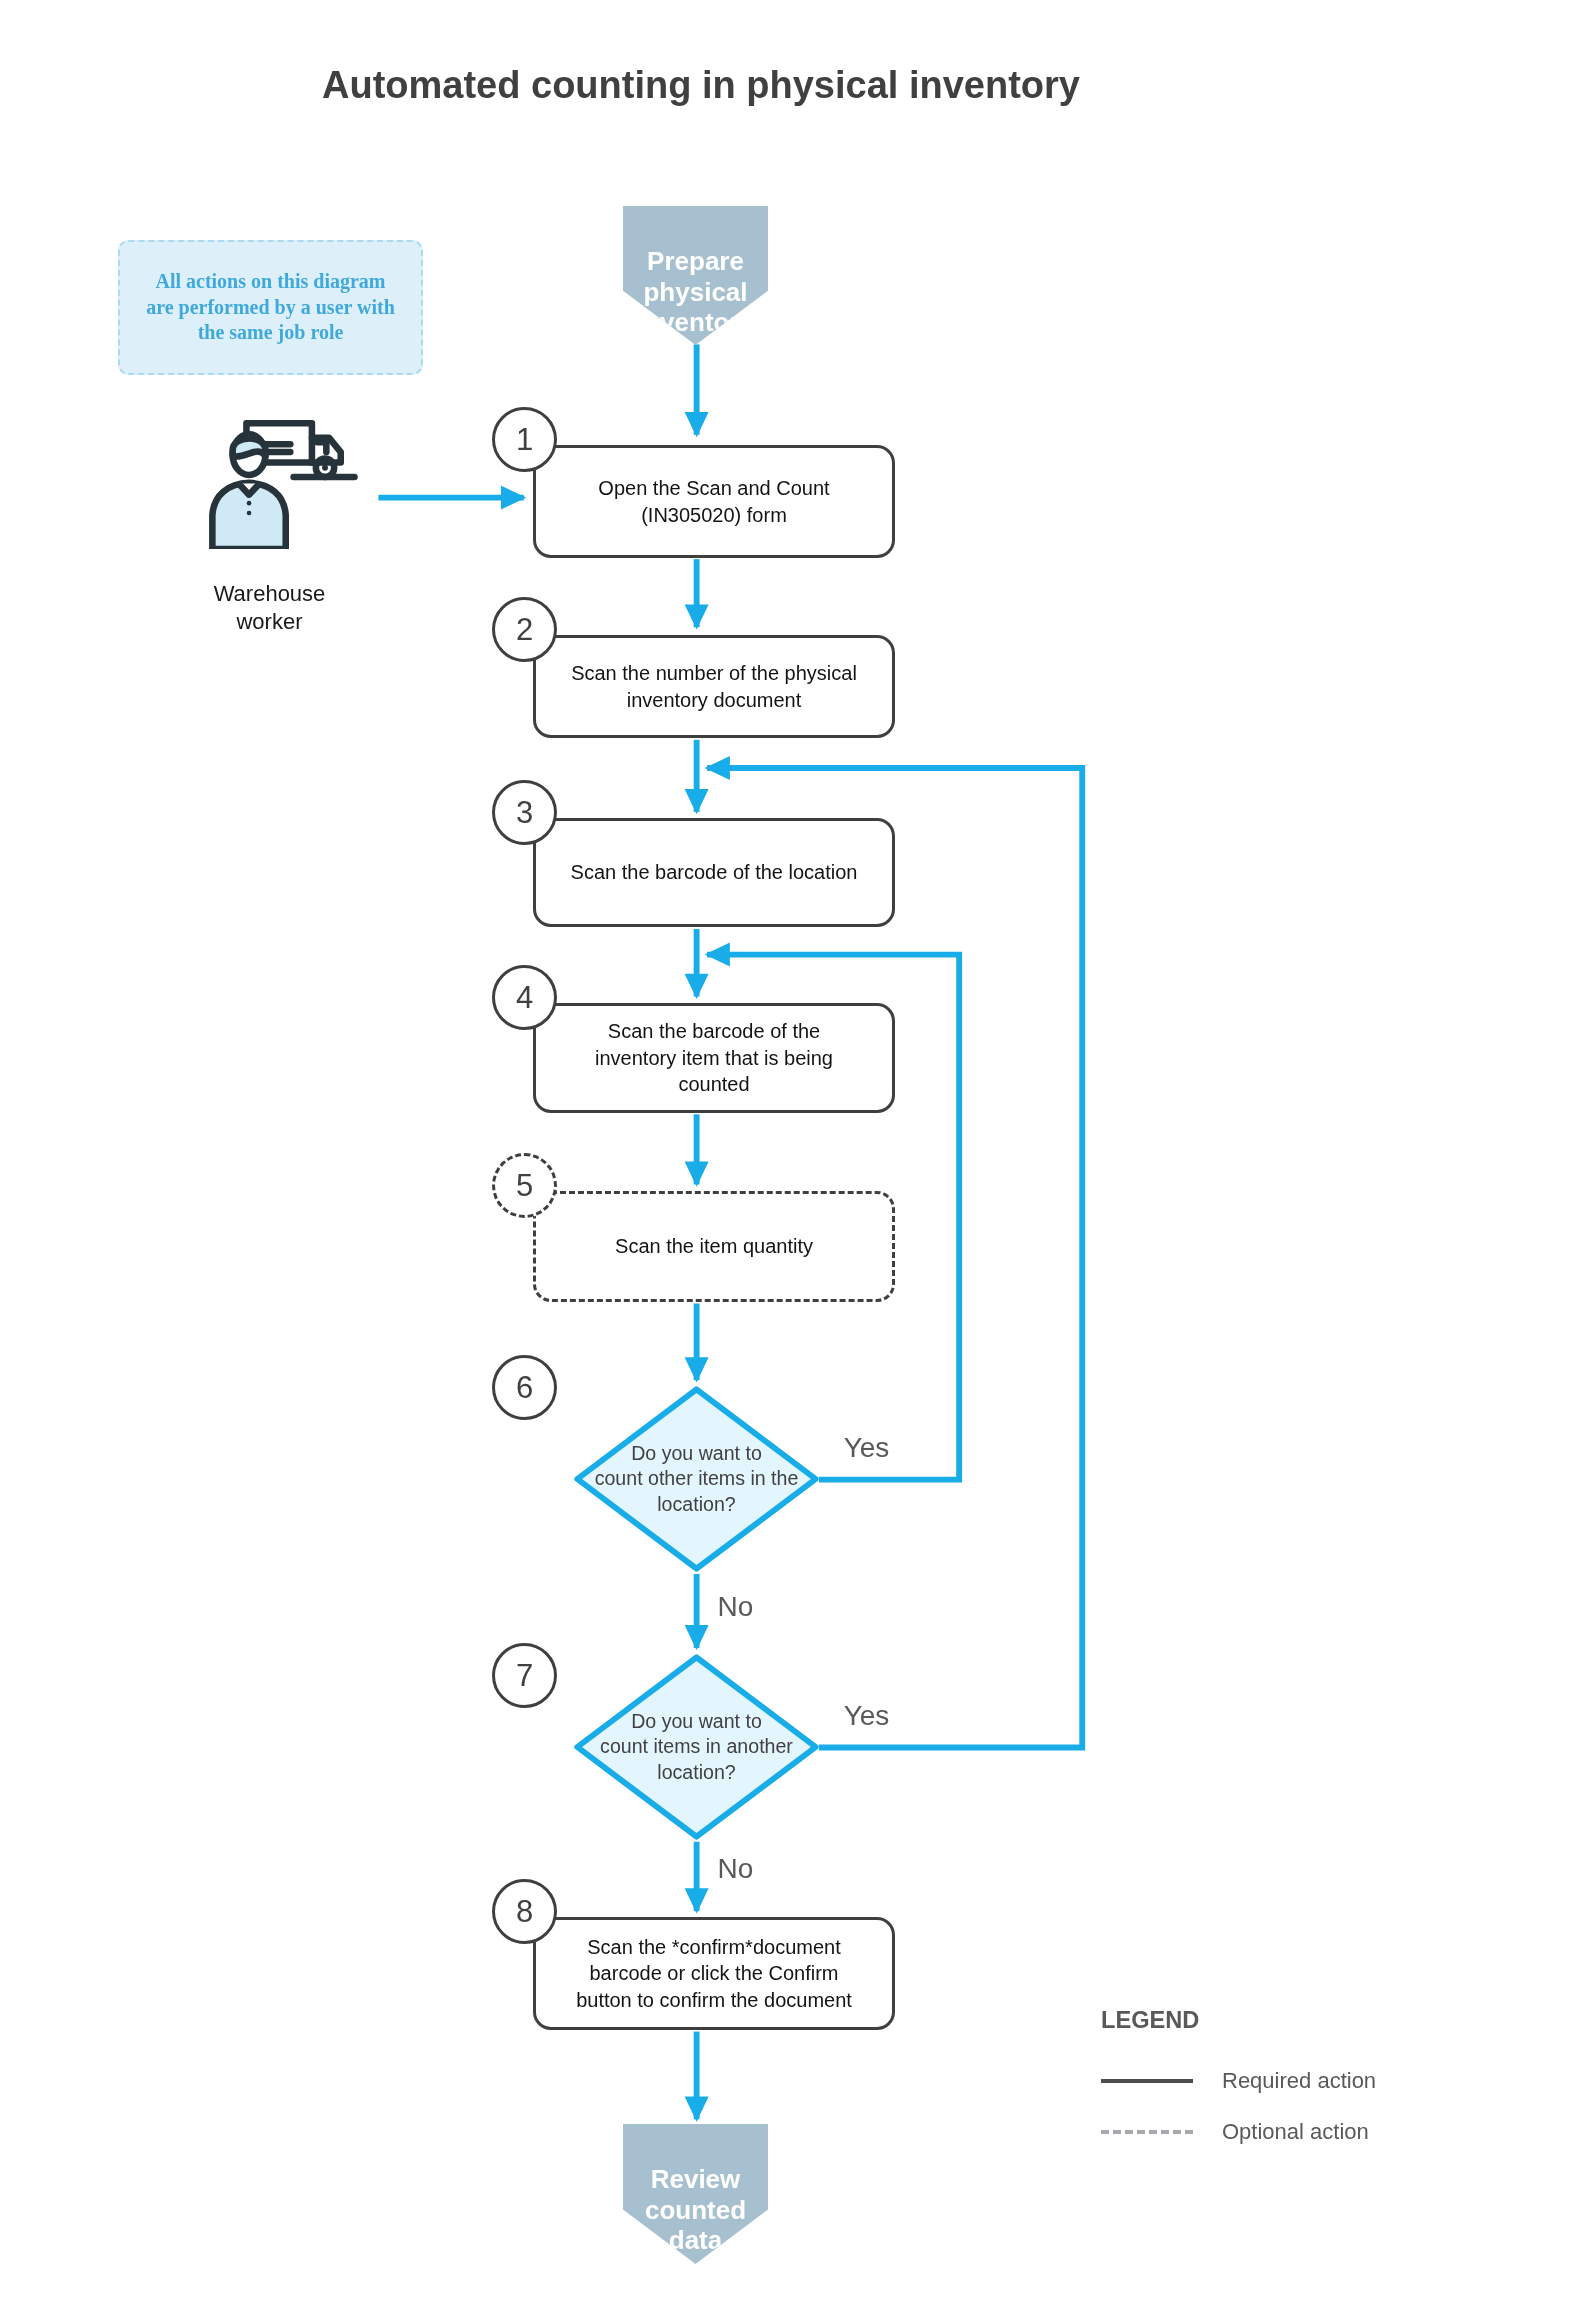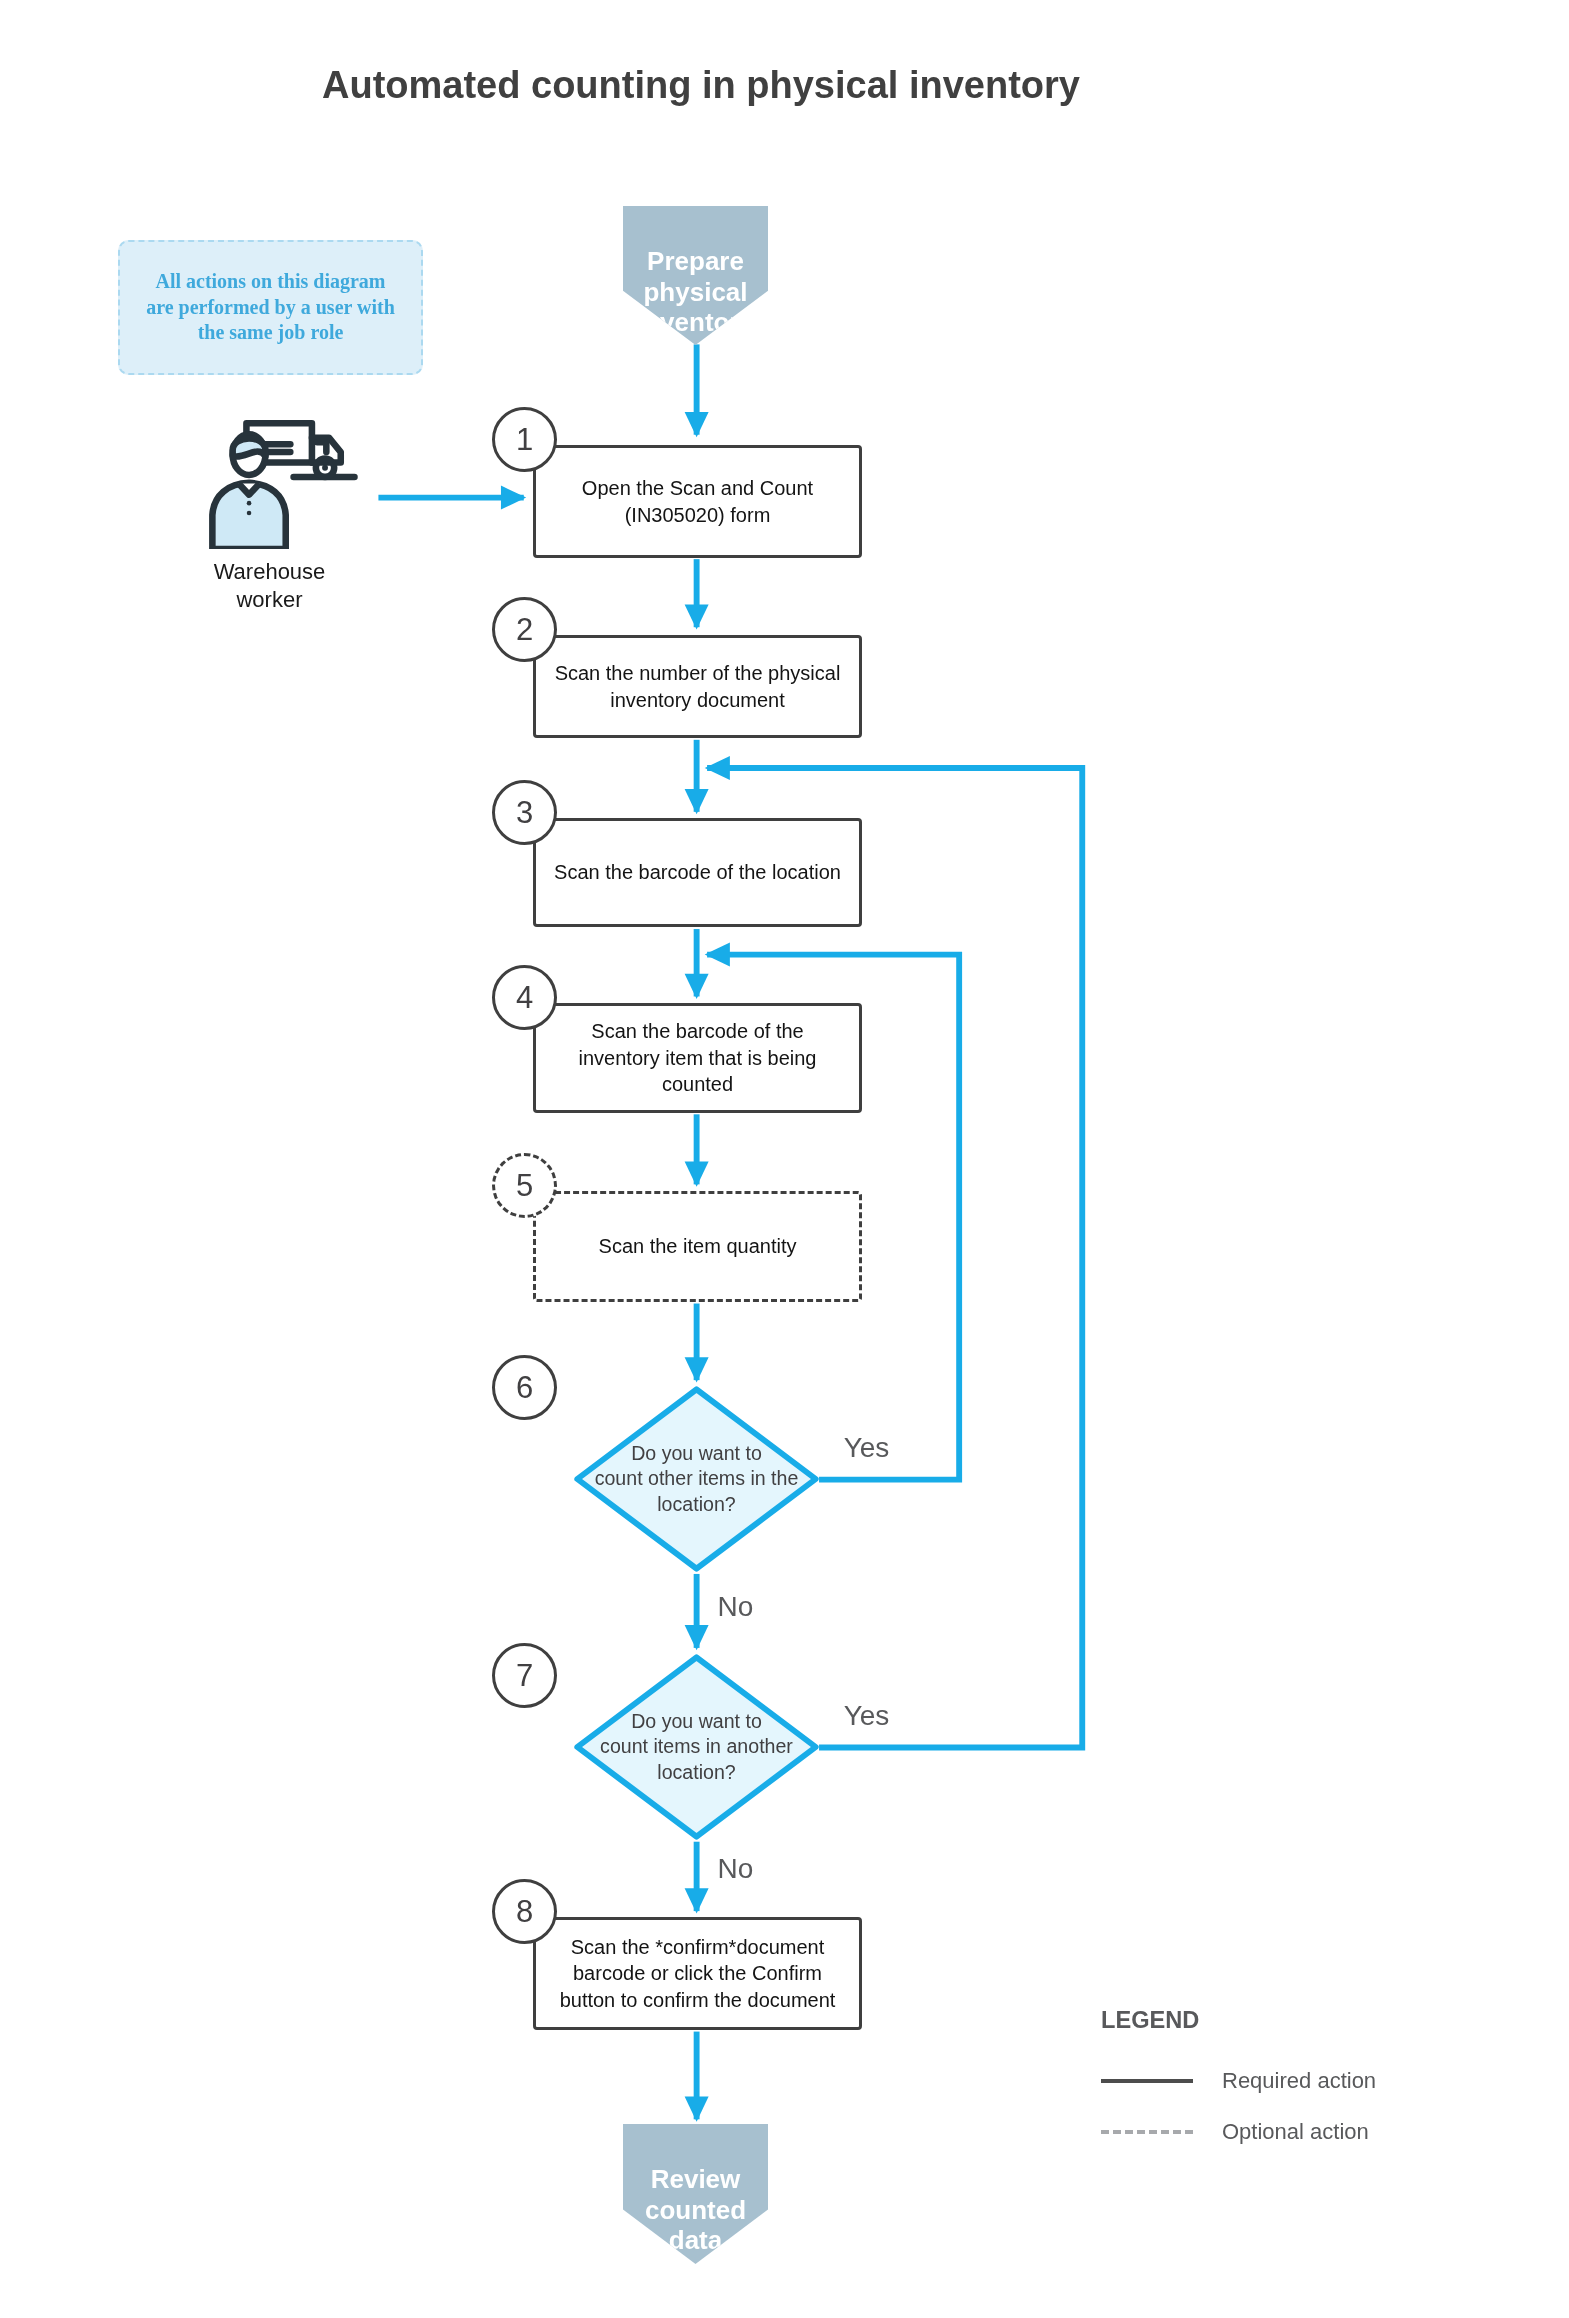--- a/index.html
+++ b/index.html
@@ -19,31 +19,31 @@
   .layer{position:absolute;left:0;top:0;z-index:1;}
   .conn{fill:none;stroke:var(--accent);stroke-width:9;}
   #arrowhead path{fill:var(--accent);}
   .title{position:absolute;left:0;top:64px;width:1402px;margin:0;text-align:center;
          font-size:38px;font-weight:bold;color:#404040;z-index:2;}
   .note{position:absolute;left:118px;top:240px;width:301px;height:131px;z-index:2;
         background:var(--note-bg);border:2.6px dashed var(--note-border);border-radius:10.5px;
         display:flex;align-items:center;justify-content:center;text-align:center;
         font-weight:bold;font-size:20px;color:var(--note-text);white-space:pre-line;line-height:1.28;font-family:Liberation Serif, serif;}
   .actor-icon{position:absolute;left:207px;top:418px;z-index:2;}
-  .actor-label{position:absolute;left:204px;top:558px;width:131px;z-index:2;text-align:center;
+  .actor-label{position:absolute;left:204px;top:580px;width:131px;z-index:2;text-align:center;
         font-size:22px;color:#1a1a1a;line-height:1.25;}
   .pentagon{position:absolute;left:623px;width:145px;z-index:2;
         clip-path:polygon(0 0,100% 0,100% 61%,50% 100%,0 61%);
         background:var(--pentagon-fill);color:#fff;font-weight:bold;font-size:26px;
         text-align:center;white-space:pre-line;line-height:1.18;}
   .pentagon .ptext{display:block;padding-top:9.2px;}
   .start-node{top:206px;height:139px;}
   .end-node{top:2124px;height:140px;}
-  .step{position:absolute;left:533px;width:329px;z-index:2;box-sizing:border-box;
-        background:#fff;border:3.3px solid var(--node-border);border-radius:4px;
+  .step{position:absolute;left:533px;width:362px;z-index:2;box-sizing:border-box;
+        background:#fff;border:3.3px solid var(--node-border);border-radius:18px;
         display:flex;align-items:center;justify-content:center;text-align:center;
         font-size:20px;color:#141414;white-space:pre-line;line-height:1.32;}
   .step.optional{border-style:dashed;}
   .badge{position:absolute;width:65px;height:65px;z-index:3;box-sizing:border-box;
         border:3.3px solid var(--node-border);border-radius:50%;background:#fff;
         display:flex;align-items:center;justify-content:center;font-size:31px;color:#414042;}
   .badge.dashed{border-style:dashed;}
   .diamond{position:absolute;left:574px;width:245px;height:186px;z-index:2;}
   .diamond svg{position:absolute;left:0;top:0;}
   .diamond .dtext{position:absolute;left:14.4px;right:14.4px;top:0;bottom:0;

